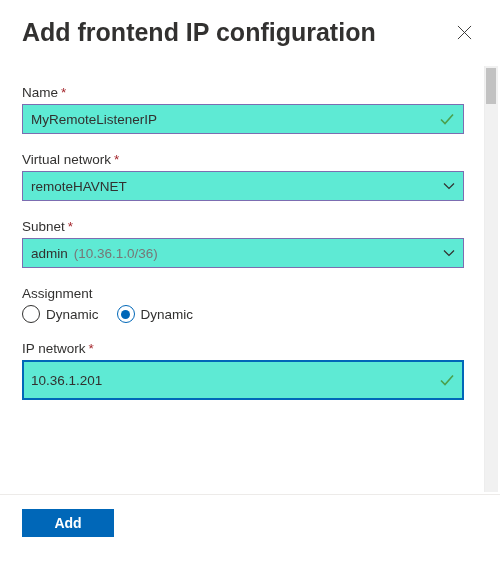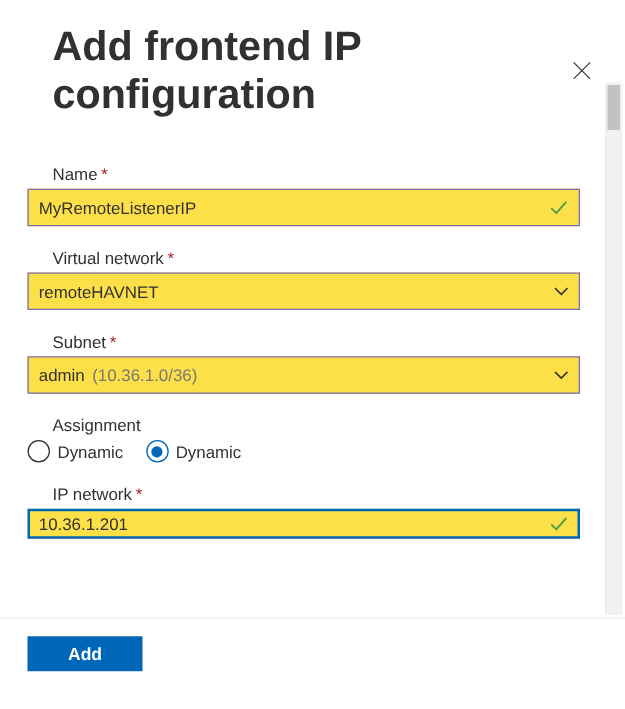--- a/index.html
+++ b/index.html
@@ -16,24 +16,23 @@
       position: relative;
       height: 100%;
     }
     .header {
       display: flex;
       align-items: center;
       justify-content: space-between;
       margin-bottom: 38px;
     }
     .title {
-      font-size: 33px;
+      font-size: 25px;
       font-weight: 600;
       color: #323130;
-      margin-left: 20px;
     }
     .close-btn {
       width: 28px;
       height: 28px;
       display: flex;
       align-items: center;
       justify-content: center;
       cursor: pointer;
       color: #323130;
     }
@@ -61,36 +60,35 @@
     }
     .field {
       margin-bottom: 18px;
     }
     .label {
       font-size: 13.5px;
       color: #323130;
       margin-bottom: 4px;
       display: flex;
       align-items: center;
-      margin-left: 20px;
     }
     .req { color: #a4262c; margin-left: 3px; }
     .input-wrap {
       border: 1px solid #605e5c;
       height: 30px;
       display: flex;
       align-items: center;
       padding: 0 8px;
       font-size: 13.5px;
       color: #323130;
       position: relative;
-      background: #fde047;
+      background: #5eead4;
     }
     .input-wrap.valid-border { border-color: #7c6db1; }
-    .input-wrap.focused-border { border: 2px solid #0067b8; padding: 0 7px; height: 24px; }
+    .input-wrap.focused-border { border: 2px solid #0067b8; padding: 0 7px; height: 40px; }
     .input-text { flex: 1; }
     .check-icon { color: #4ca04c; width: 16px; height: 16px; }
     .chevron { color: #323130; width: 12px; height: 12px; }
     .subnet-detail { color: #777; margin-left: 6px; }
     .radio-row {
       display: flex;
       align-items: flex-start;
       gap: 18px;
       margin-top: 4px;
     }

